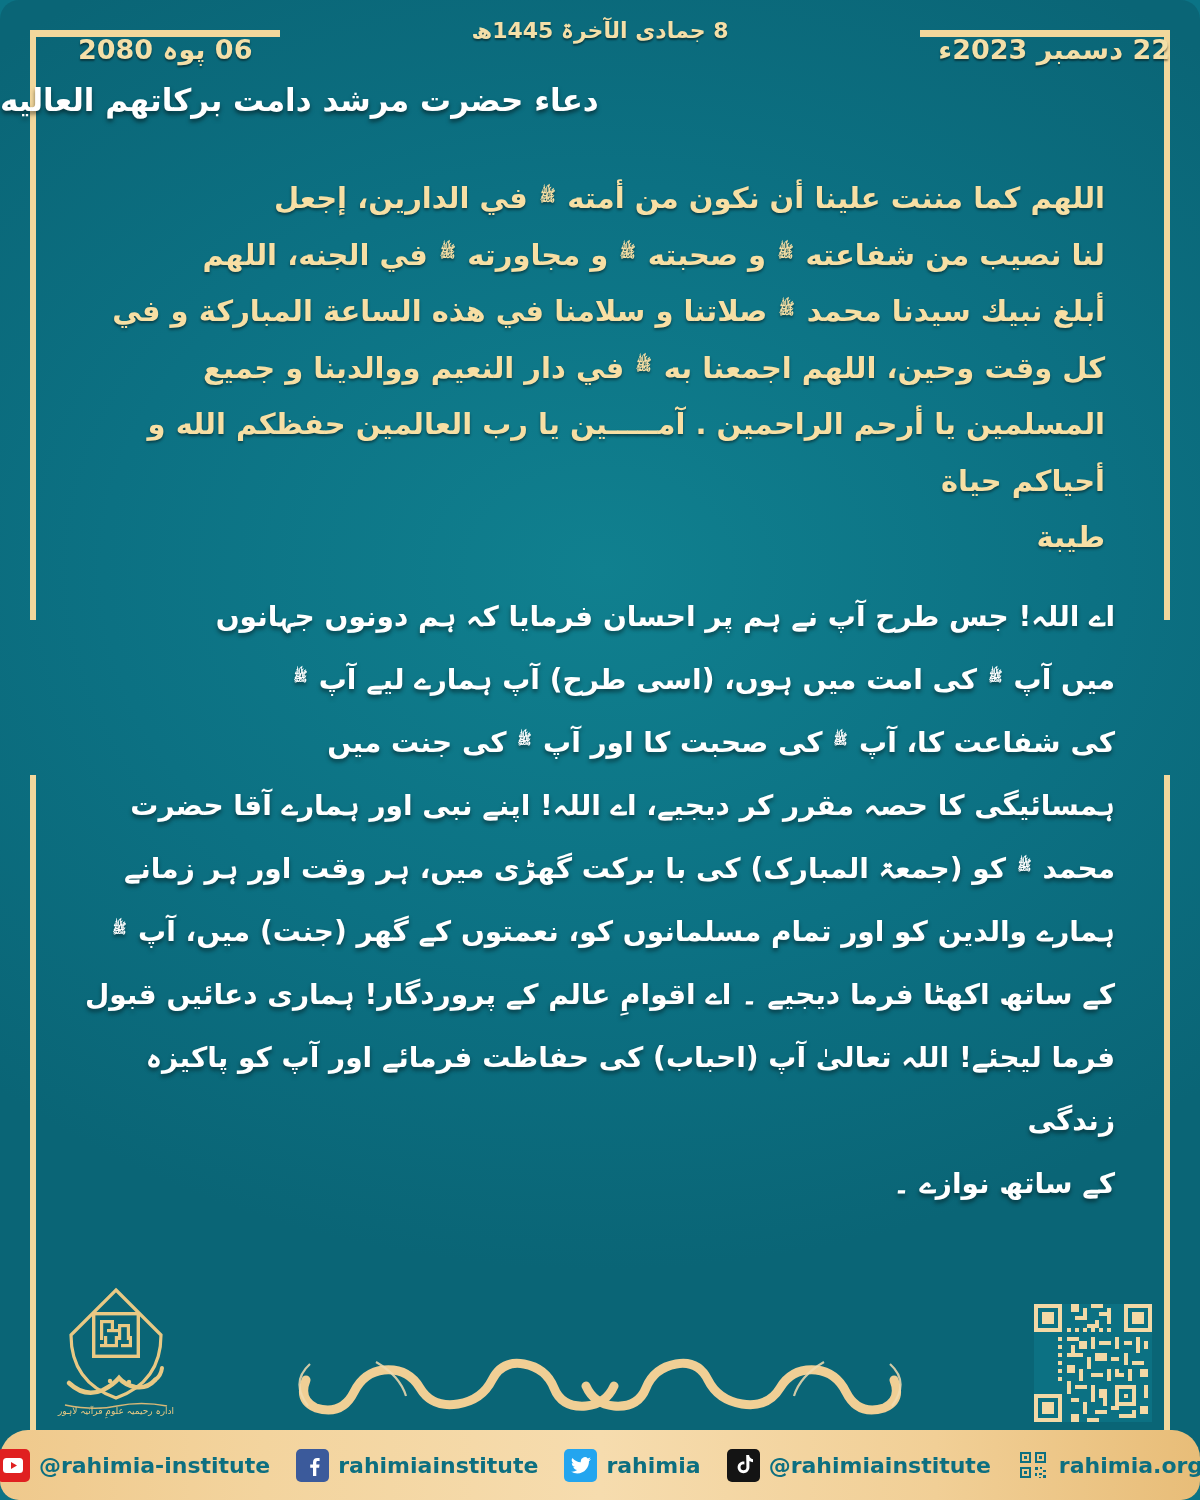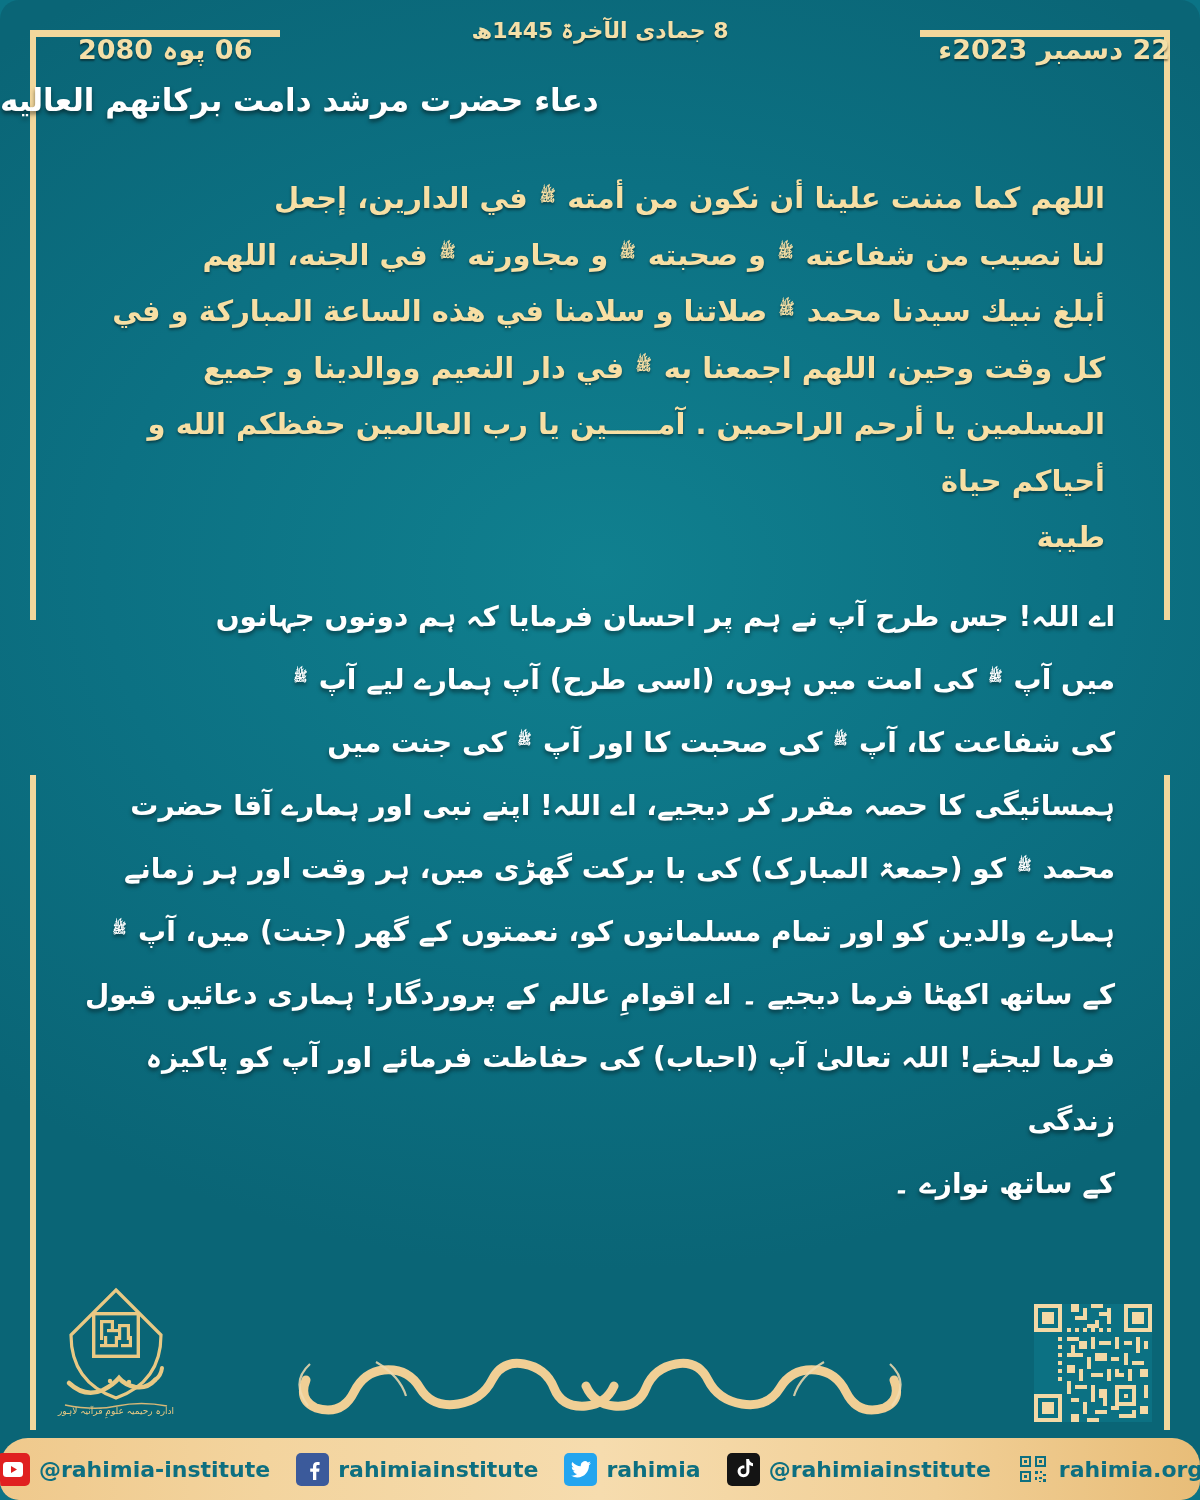--- a/index.html
+++ b/index.html
@@ -82,21 +82,21 @@
   }
 
   
   #qr{position:absolute;right:48px;bottom:78px;width:118px;height:118px;}
 
   
   #ornament{position:absolute;left:50%;transform:translateX(-50%);bottom:80px;width:640px;height:78px;}
 
   
   #footer{
-    position:absolute;left:0;right:0;bottom:0;height:62px;
+    position:absolute;left:0;right:0;bottom:0;height:70px;
     background:linear-gradient(90deg,#efc98c 0%,#f3d49e 22%,#f6dcae 50%,#f1cf96 78%,#e8bd78 100%);
     border-radius:28px 28px 0 0;
     display:flex;align-items:center;justify-content:center;
     gap:26px;direction:ltr;
   }
   .social{display:flex;align-items:center;gap:9px;}
   .social-label{
     color:#0d6f80;font-size:22px;font-weight:700;
     font-family:"DejaVu Sans","Liberation Sans",sans-serif;
     white-space:nowrap;

